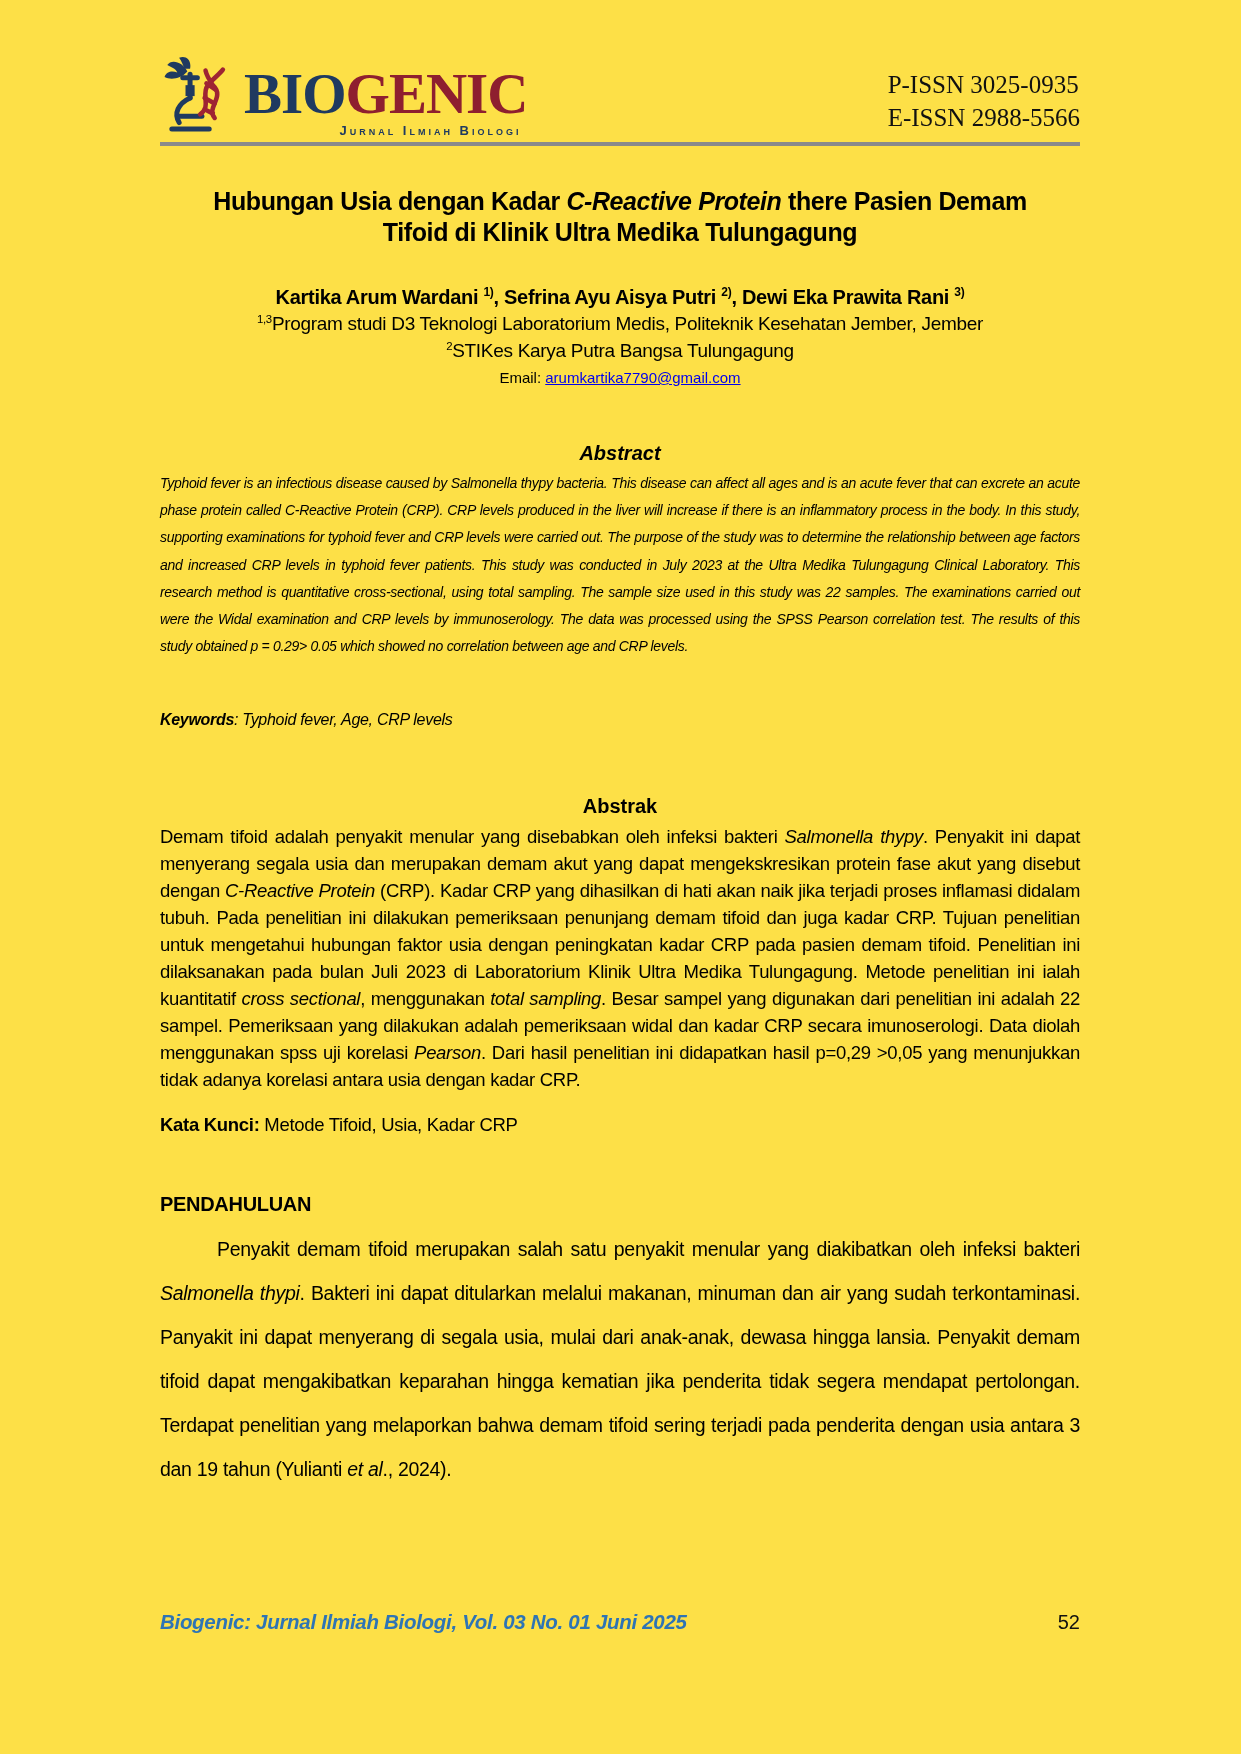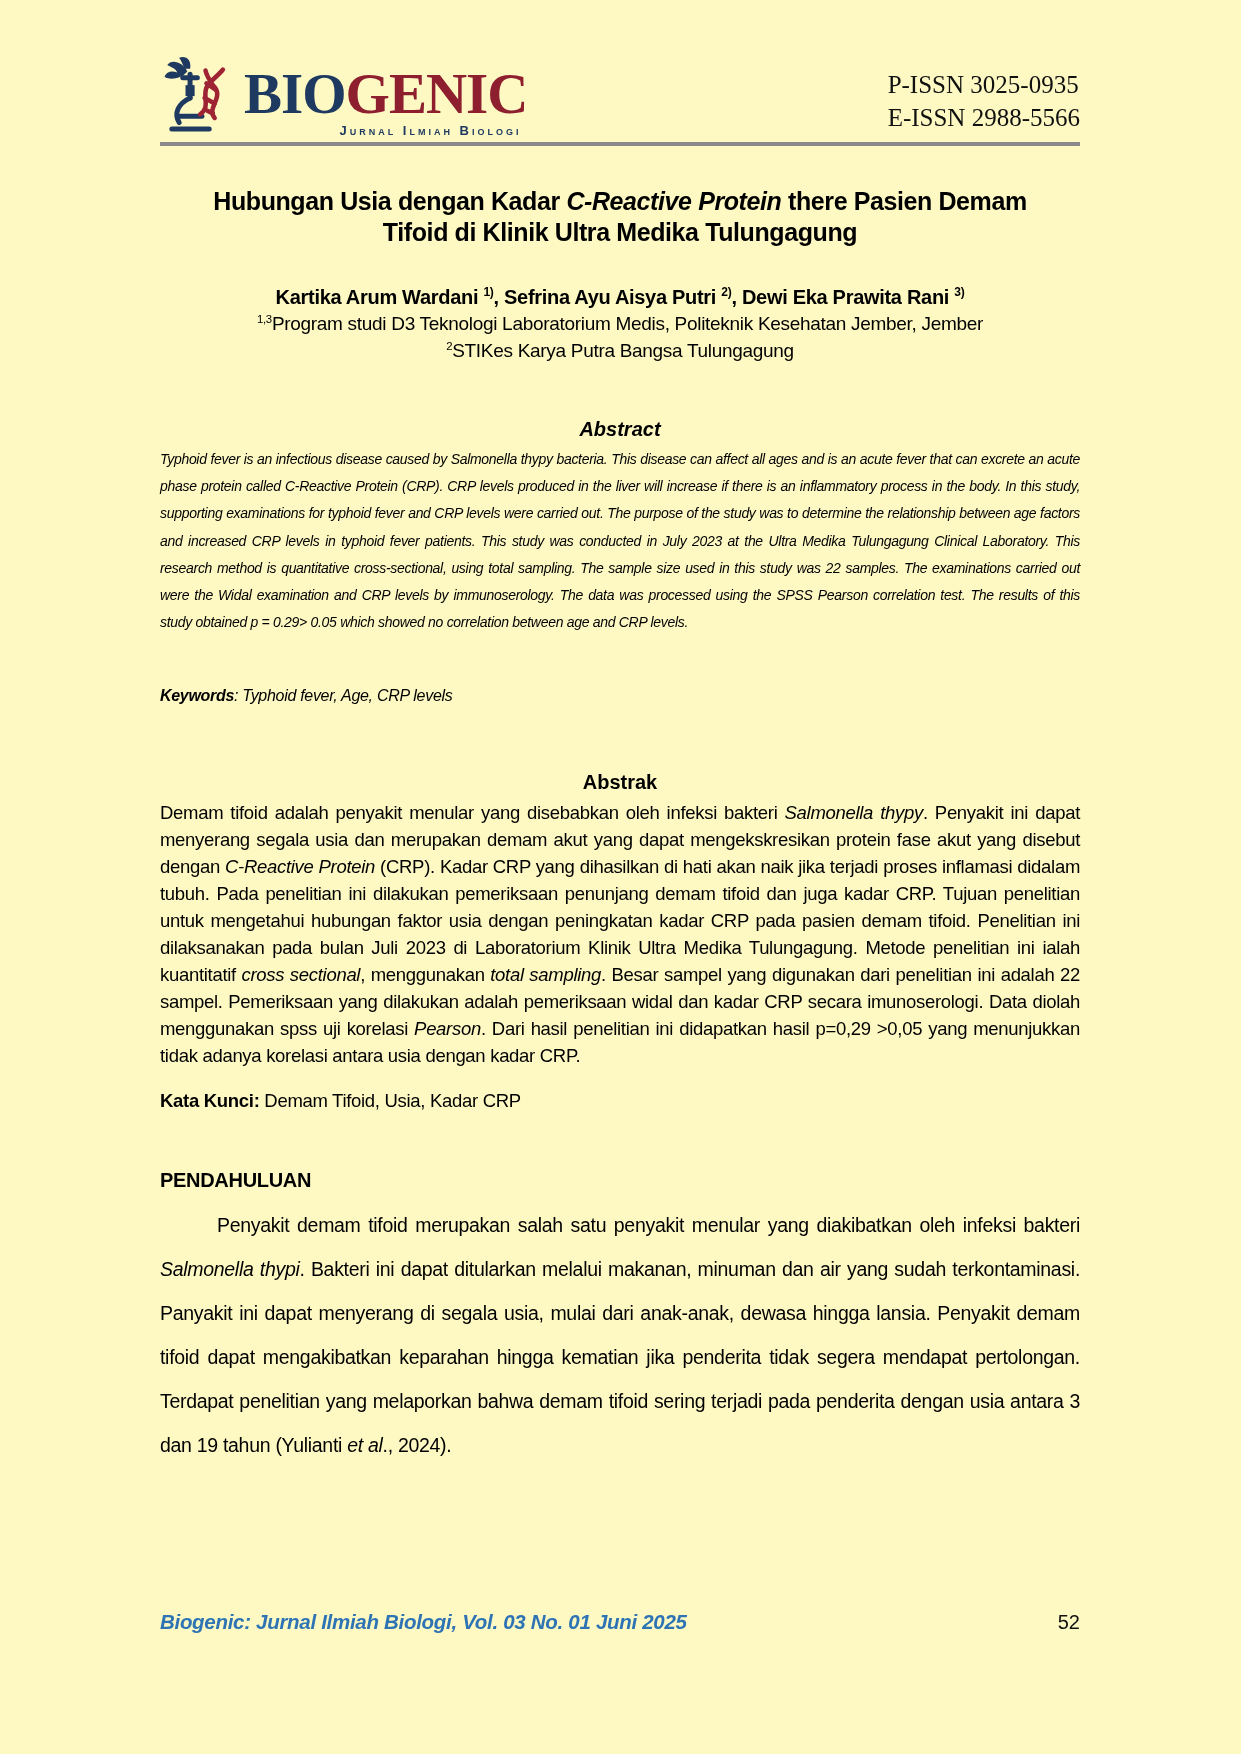--- a/index.html
+++ b/index.html
@@ -4,21 +4,21 @@
 <style>
   * { margin:0; padding:0; box-sizing:border-box; }
   html,body { background:#ffffff; }
   body {
     width:1241px; height:1754px;
     font-family:"Liberation Sans", sans-serif;
     color:#000;
     position:relative;
     overflow:hidden;
   }
-  .page { position:relative; width:1241px; height:1754px; background:#fef9c3; }
+  .page { position:relative; width:1241px; height:1754px; background:#fde047; }
   .content { margin:0 161px 0 160px; width:920px; }
 
   
   .header { display:flex; justify-content:space-between; align-items:flex-end; padding-top:56px; }
   .logo-wrap { display:flex; align-items:flex-end; }
   .logo-icon { width:82px; height:82px; margin-right:2px; }
   .logo-textblock { display:flex; flex-direction:column; align-items:flex-end; }
   .logo-word {
     font-family:"Liberation Serif", serif;
     font-size:57px; font-weight:700; line-height:58px; letter-spacing:-1px;
@@ -132,28 +132,29 @@
         <div>P-ISSN 3025-0935</div>
         <div>E-ISSN 2988-5566</div>
       </div>
     </div>
     <div class="header-rule"></div>
 
     <h1 class="title"><span>Hubungan Usia dengan Kadar </span><span class="it">C-Reactive Protein</span><span> there Pasien Demam</span><br><span>Tifoid di Klinik Ultra Medika Tulungagung</span></h1>
     <p class="authors"><span>Kartika Arum Wardani </span><sup>1)</sup><span>, Sefrina Ayu Aisya Putri </span><sup>2)</sup><span>, Dewi Eka Prawita Rani </span><sup>3)</sup></p>
     <p class="affiliation"><sup>1,3</sup><span>Program studi D3 Teknologi Laboratorium Medis, Politeknik Kesehatan Jember, Jember</span></p>
     <p class="affiliation"><sup>2</sup><span>STIKes Karya Putra Bangsa Tulungagung</span></p>
+    <p class="email-line"><span>Email: </span><a class="email-link">arumkartika7790@gmail.com</a></p>
 
     <h2 class="abstract-heading">Abstract</h2>
     <p class="abstract-body">Typhoid fever is an infectious disease caused by Salmonella thypy bacteria. This disease can affect all ages and is an acute fever that can excrete an acute phase protein called C-Reactive Protein (CRP). CRP levels produced in the liver will increase if there is an inflammatory process in the body. In this study, supporting examinations for typhoid fever and CRP levels were carried out. The purpose of the study was to determine the relationship between age factors and increased CRP levels in typhoid fever patients. This study was conducted in July 2023 at the Ultra Medika Tulungagung Clinical Laboratory. This research method is quantitative cross-sectional, using total sampling. The sample size used in this study was 22 samples. The examinations carried out were the Widal examination and CRP levels by immunoserology. The data was processed using the SPSS Pearson correlation test. The results of this study obtained p = 0.29&gt; 0.05 which showed no correlation between age and CRP levels.</p>
     <p class="keywords"><span class="it bd">Keywords</span><span class="it">: Typhoid fever, Age, CRP levels</span></p>
 
     <h2 class="abstrak-heading">Abstrak</h2>
     <p class="abstrak-body"><span>Demam tifoid adalah penyakit menular yang disebabkan oleh infeksi bakteri </span><span class="it">Salmonella thypy</span><span>. Penyakit ini dapat menyerang segala usia dan merupakan demam akut yang dapat mengekskresikan protein fase akut yang disebut dengan </span><span class="it">C-Reactive Protein</span><span> (CRP). Kadar CRP yang dihasilkan di hati akan naik jika terjadi proses inflamasi didalam tubuh. Pada penelitian ini dilakukan pemeriksaan penunjang demam tifoid dan juga kadar CRP. Tujuan penelitian untuk mengetahui hubungan faktor usia dengan peningkatan kadar CRP pada pasien demam tifoid. Penelitian ini dilaksanakan pada bulan Juli 2023 di Laboratorium Klinik Ultra Medika Tulungagung. Metode penelitian ini ialah kuantitatif </span><span class="it">cross sectional</span><span>, menggunakan </span><span class="it">total sampling</span><span>. Besar sampel yang digunakan dari penelitian ini adalah 22 sampel. Pemeriksaan yang dilakukan adalah pemeriksaan widal dan kadar CRP secara imunoserologi. Data diolah menggunakan spss uji korelasi </span><span class="it">Pearson</span><span>. Dari hasil penelitian ini didapatkan hasil p=0,29 &gt;0,05 yang menunjukkan tidak adanya korelasi antara usia dengan kadar CRP.</span></p>
-    <p class="katakunci"><span class="bd">Kata Kunci:</span><span> Demam Tifoid, Usia, Kadar CRP</span></p>
+    <p class="katakunci"><span class="bd">Kata Kunci:</span><span> Metode Tifoid, Usia, Kadar CRP</span></p>
 
     <h2 class="section-heading">PENDAHULUAN</h2>
     <p class="intro-para"><span>Penyakit demam tifoid merupakan salah satu penyakit menular yang diakibatkan oleh infeksi bakteri </span><span class="it">Salmonella thypi</span><span>. Bakteri ini dapat ditularkan melalui makanan, minuman dan air yang sudah terkontaminasi. Panyakit ini dapat menyerang di segala usia, mulai dari anak-anak, dewasa hingga lansia. Penyakit demam tifoid dapat mengakibatkan keparahan hingga kematian jika penderita tidak segera mendapat pertolongan. Terdapat penelitian yang melaporkan bahwa demam tifoid sering terjadi pada penderita dengan usia antara 3 dan 19 tahun (Yulianti </span><span class="it">et al</span><span>., 2024).</span></p>
 
   </div>
 
   <div class="footer">
     <span class="footer-journal">Biogenic: Jurnal Ilmiah Biologi, Vol. 03 No. 01 Juni 2025</span>
     <span class="footer-page">52</span>
   </div>

